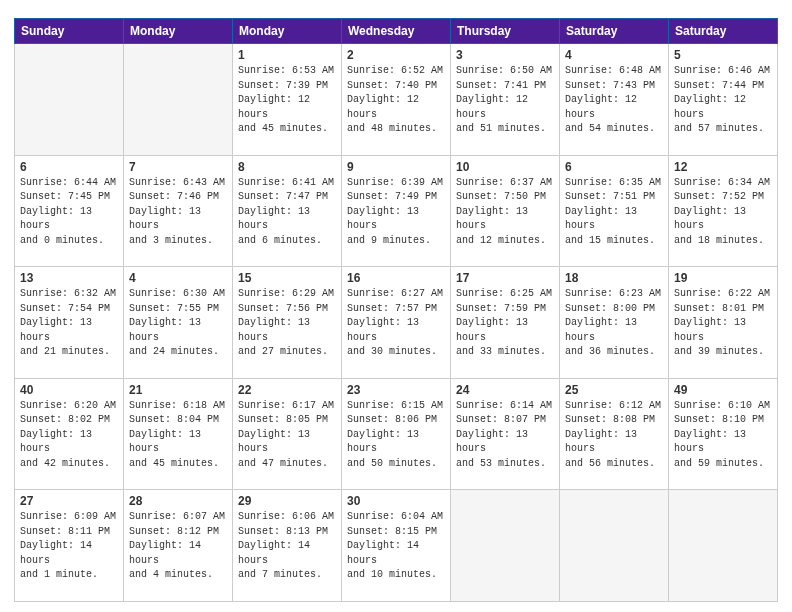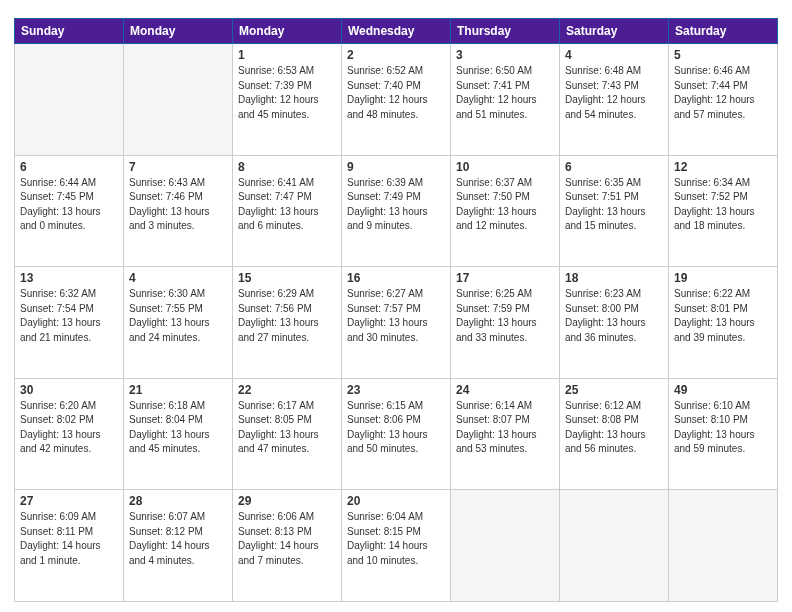--- a/index.html
+++ b/index.html
@@ -89,20 +89,21 @@
     }
     .day-num {
       font-size: 12px;
       font-weight: bold;
       margin-bottom: 2px;
       display: block;
     }
     .day-info {
       line-height: 1.45;
       font-size: 10px;
+      font-family: Liberation Mono, monospace;
     }
     table {
       width: 100%;
       border-collapse: collapse;
     }
   </style>
 </head>
 <body>
 
 <div class="page">
@@ -201,21 +202,21 @@
             <span class="day-num">18</span>
             <div class="day-info">Sunrise: 6:23 AM<br>Sunset: 8:00 PM<br>Daylight: 13 hours<br>and 36 minutes.</div>
           </td>
           <td>
             <span class="day-num">19</span>
             <div class="day-info">Sunrise: 6:22 AM<br>Sunset: 8:01 PM<br>Daylight: 13 hours<br>and 39 minutes.</div>
           </td>
         </tr>
         <tr>
           <td>
-            <span class="day-num">30</span>
+            <span class="day-num">40</span>
             <div class="day-info">Sunrise: 6:20 AM<br>Sunset: 8:02 PM<br>Daylight: 13 hours<br>and 42 minutes.</div>
           </td>
           <td>
             <span class="day-num">21</span>
             <div class="day-info">Sunrise: 6:18 AM<br>Sunset: 8:04 PM<br>Daylight: 13 hours<br>and 45 minutes.</div>
           </td>
           <td>
             <span class="day-num">22</span>
             <div class="day-info">Sunrise: 6:17 AM<br>Sunset: 8:05 PM<br>Daylight: 13 hours<br>and 47 minutes.</div>
           </td>
@@ -243,21 +244,21 @@
           </td>
           <td>
             <span class="day-num">28</span>
             <div class="day-info">Sunrise: 6:07 AM<br>Sunset: 8:12 PM<br>Daylight: 14 hours<br>and 4 minutes.</div>
           </td>
           <td>
             <span class="day-num">29</span>
             <div class="day-info">Sunrise: 6:06 AM<br>Sunset: 8:13 PM<br>Daylight: 14 hours<br>and 7 minutes.</div>
           </td>
           <td>
-            <span class="day-num">20</span>
+            <span class="day-num">30</span>
             <div class="day-info">Sunrise: 6:04 AM<br>Sunset: 8:15 PM<br>Daylight: 14 hours<br>and 10 minutes.</div>
           </td>
           <td class="empty"></td>
           <td class="empty"></td>
           <td class="empty"></td>
         </tr>
       </tbody>
   </table>
 </div>
 

